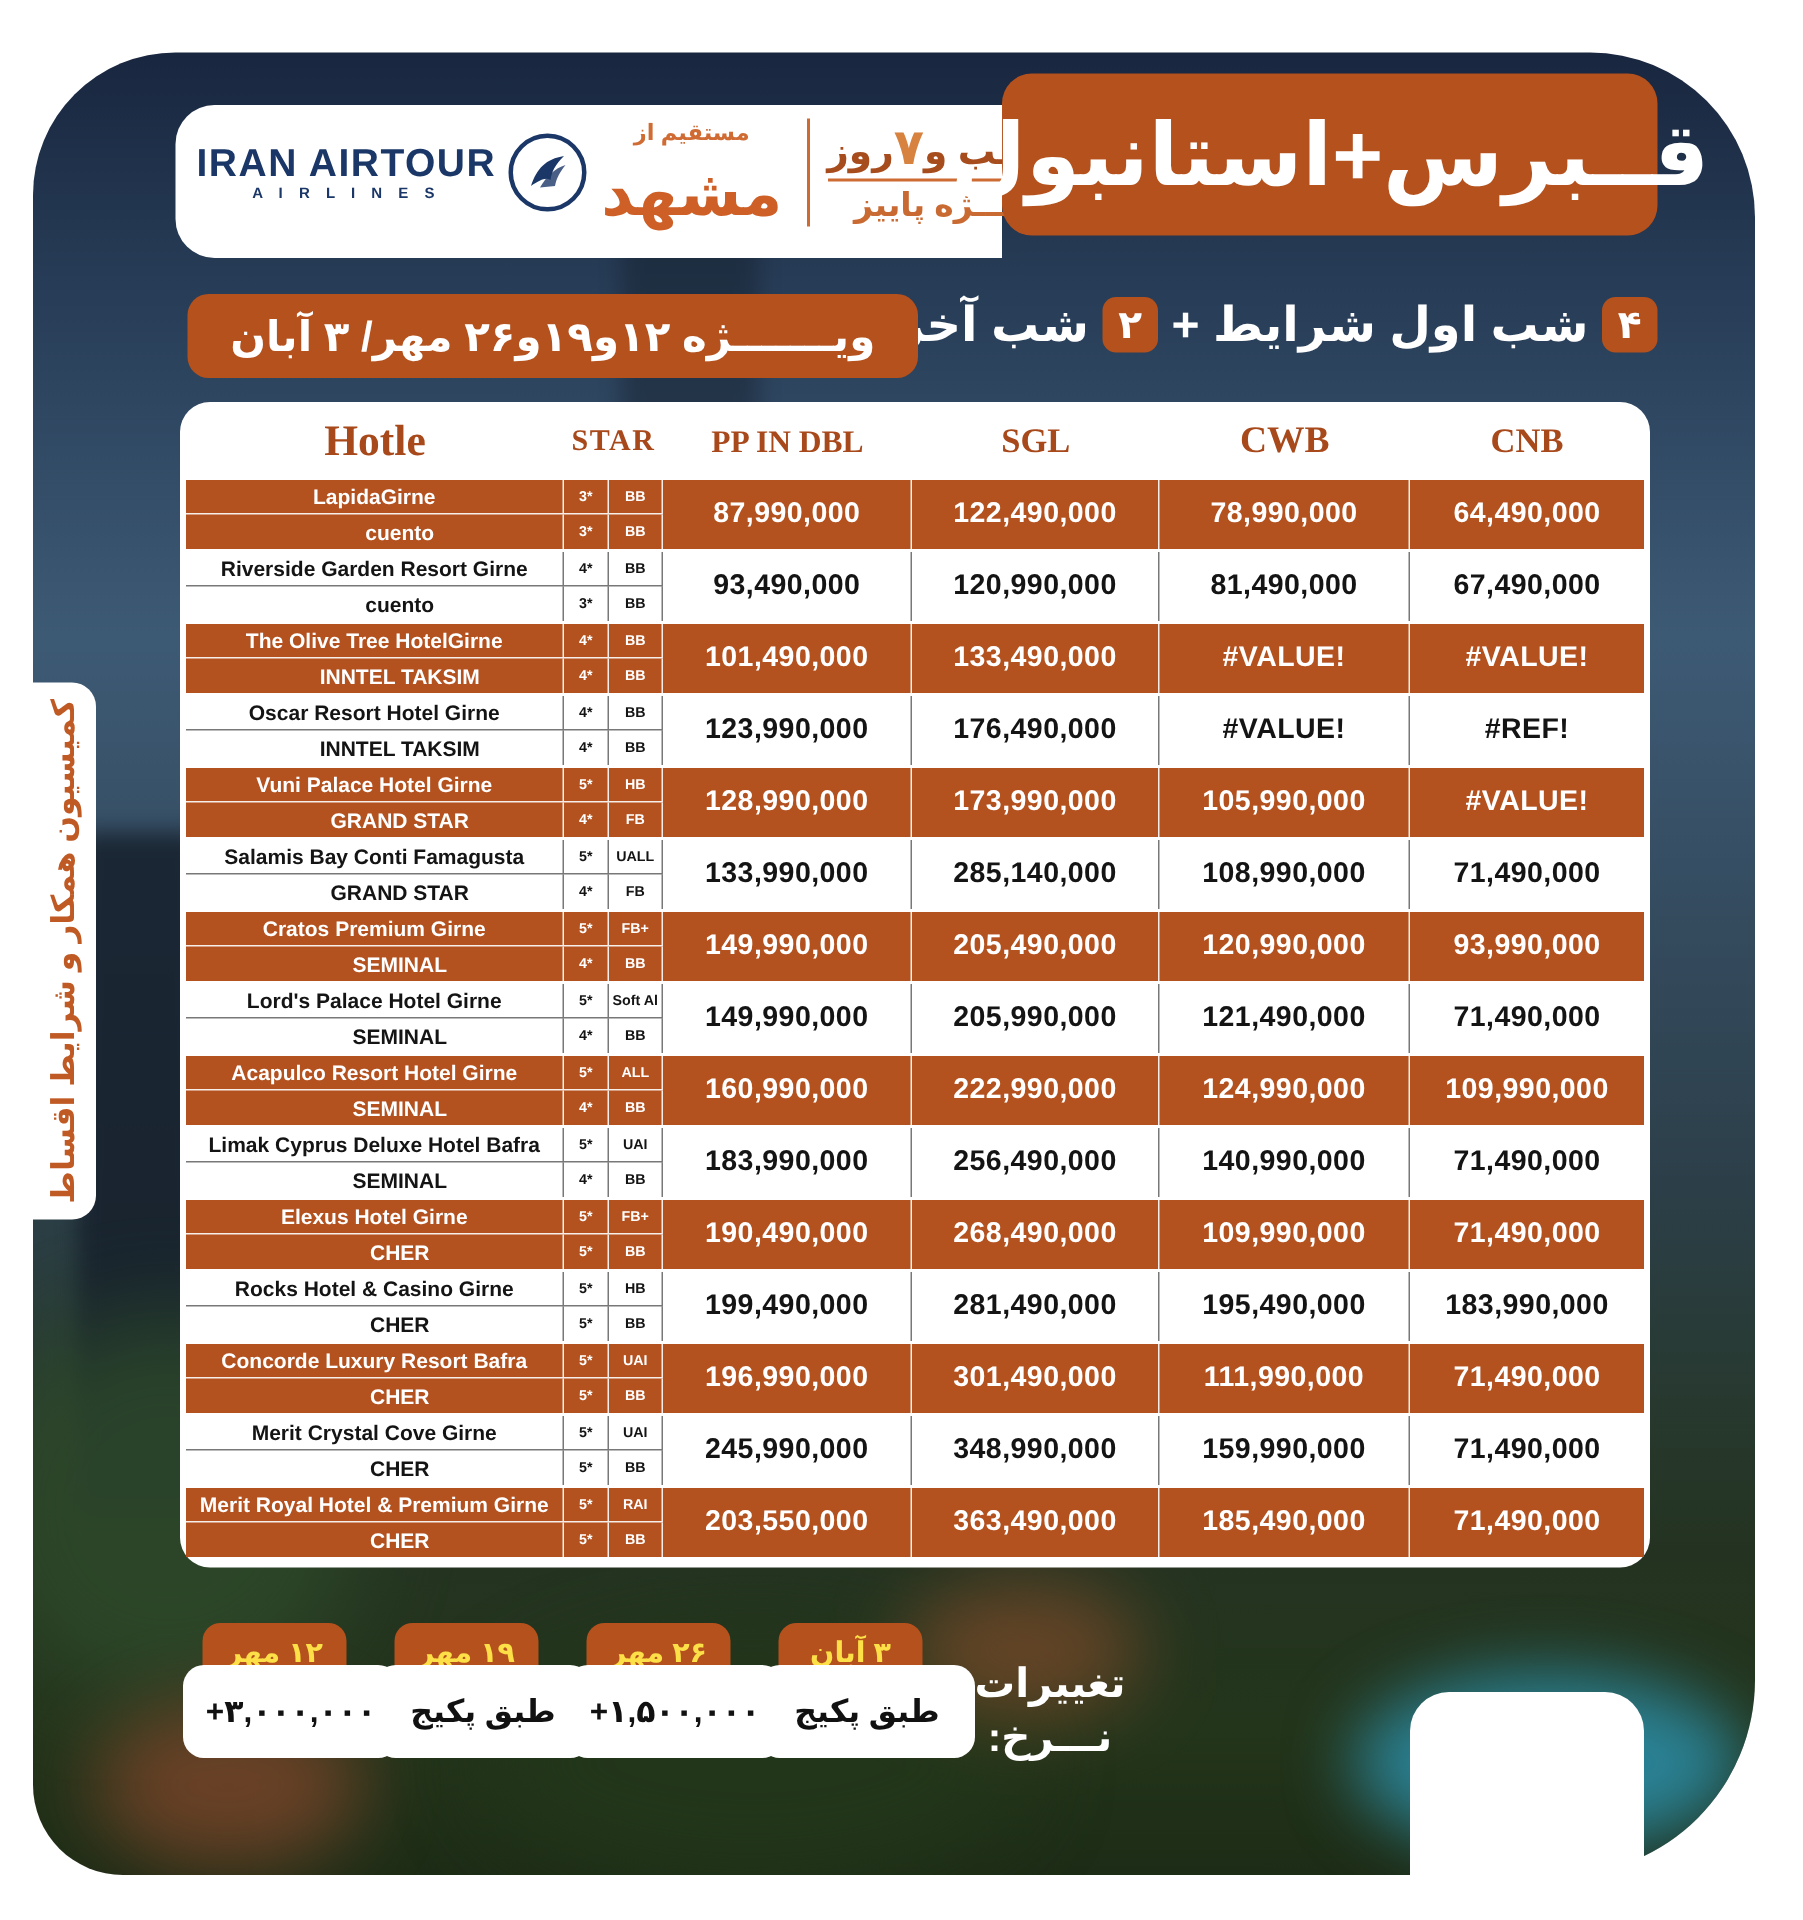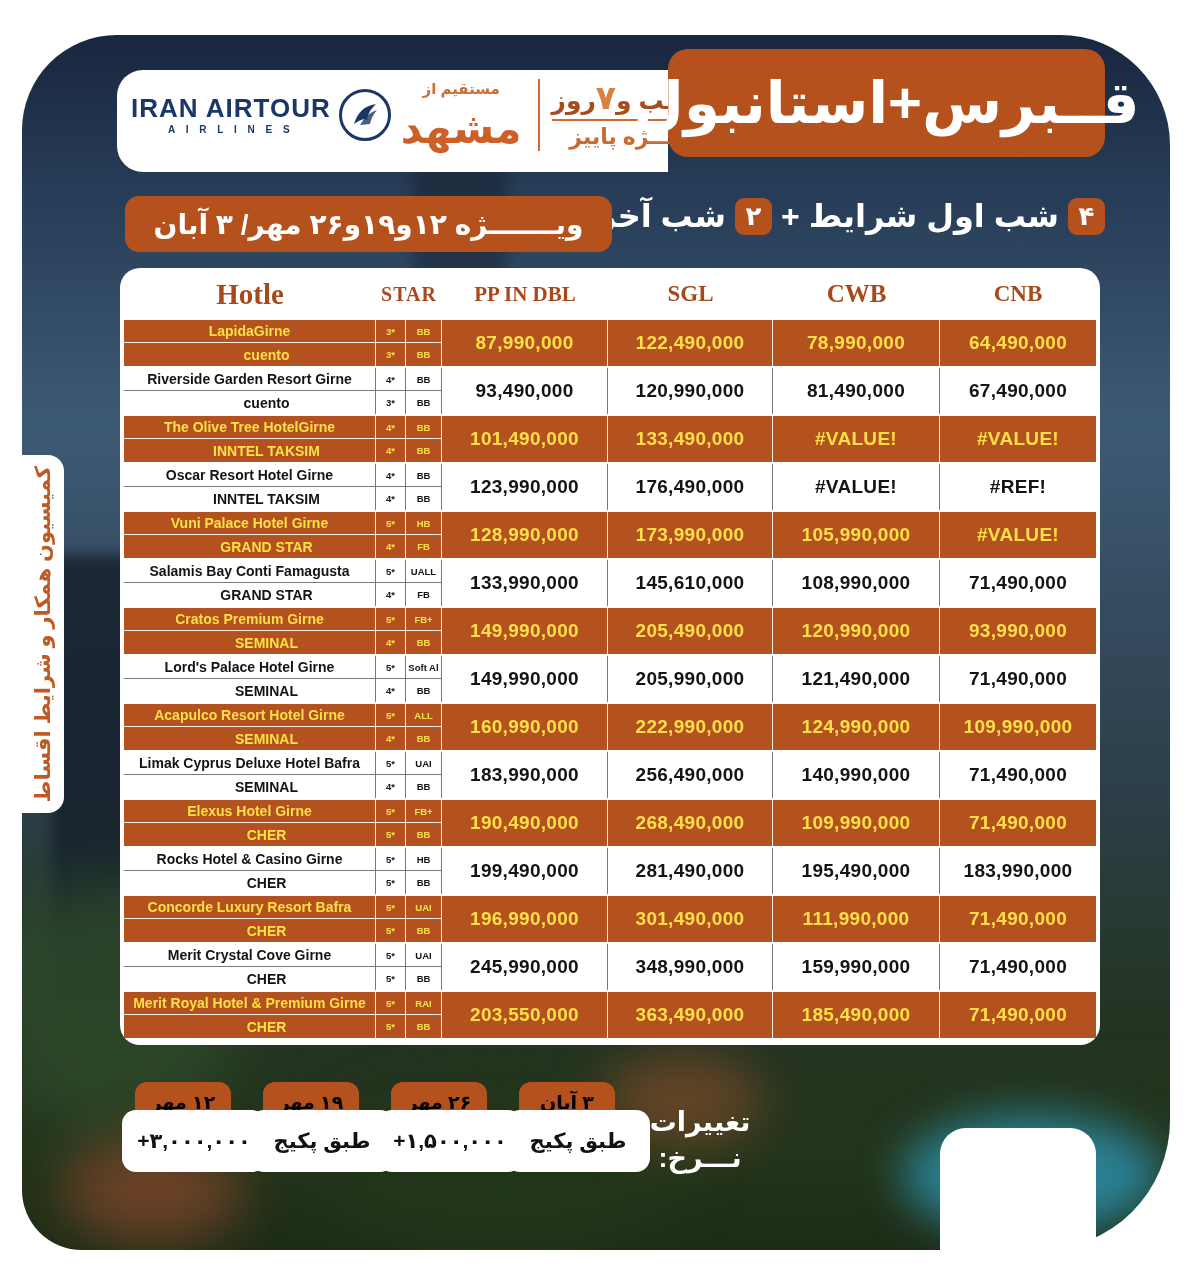--- a/index.html
+++ b/index.html
@@ -101,40 +101,40 @@
   .th-hotel{font-size:29px;}
   .th-star{font-size:20px;letter-spacing:1px;}
   .th-pp{font-size:21px;}
   .th-sgl,.th-cnb{font-size:23px;}
   .th-cwb{font-size:25px;}
   .group{
     display:grid;grid-template-columns:252px 30px 36px 166px 165px 167px 156px;
     grid-template-rows:23px 23px;margin-bottom:2px;
     background:#fff;color:#141414;
   }
-  .group.orange{background:#b3511f;color:#fde047;}
+  .group.orange{background:#b3511f;color:#ffffff;}
   .cell{display:flex;align-items:center;justify-content:center;overflow:hidden;box-sizing:border-box;}
   .hname{font-size:14px;font-weight:bold;white-space:nowrap;}
   .tiny{font-size:9.5px;font-weight:bold;white-space:nowrap;}
   .price{font-size:19px;font-weight:bold;letter-spacing:.3px;}
   .c-h1{grid-area:1/1;}.c-s1{grid-area:1/2;}.c-b1{grid-area:1/3;}
   .c-h2{grid-area:2/1;padding-left:34px;}.c-s2{grid-area:2/2;}.c-b2{grid-area:2/3;}
   .p1{grid-area:1/4/3/5;}.p2{grid-area:1/5/3/6;}.p3{grid-area:1/6/3/7;}.p4{grid-area:1/7/3/8;}
   .group:not(.orange) .cell{border-color:#787878;}
   .group.orange .cell{border-color:rgba(255,255,255,.9);}
   .c-h1,.c-s1,.c-b1{border-bottom:1px solid;}
   .c-h1,.c-s1,.c-b1,.c-h2,.c-s2,.c-b2,.p1,.p2,.p3{border-right:1px solid;}
 
   
   .fbox{position:absolute;width:122px;}
   .fbox .ftab{
     position:absolute;left:13px;top:0;width:96px;height:40px;
     background:#b4511d;border-radius:12px 12px 0 0;
     display:flex;align-items:center;justify-content:center;
-    color:#000000;font-size:19px;font-weight:900;direction:rtl;white-space:nowrap;
+    color:#fde047;font-size:19px;font-weight:900;direction:rtl;white-space:nowrap;
   }
   .fbox .fval{
     position:absolute;left:0;top:28px;width:144px;height:62px;
     background:#fff;border-radius:14px;
     display:flex;align-items:center;justify-content:center;
     color:#111;font-size:21px;font-weight:700;white-space:nowrap;
   }
   .fb0{left:122px;top:1082px;}
   .fb1{left:250px;top:1082px;}
   .fb2{left:378px;top:1082px;}
@@ -281,21 +281,21 @@
     </div>
 
     <div class="group">
       <div class="cell hname c-h1">Salamis Bay Conti Famagusta</div>
       <div class="cell tiny c-s1">5*</div>
       <div class="cell tiny c-b1">UALL</div>
       <div class="cell hname c-h2">GRAND STAR</div>
       <div class="cell tiny c-s2">4*</div>
       <div class="cell tiny c-b2">FB</div>
       <div class="cell price p1">133,990,000</div>
-      <div class="cell price p2">145,610,000</div>
+      <div class="cell price p2">285,140,000</div>
       <div class="cell price p3">108,990,000</div>
       <div class="cell price p4">71,490,000</div>
     </div>
 
     <div class="group orange">
       <div class="cell hname c-h1">Cratos Premium Girne</div>
       <div class="cell tiny c-s1">5*</div>
       <div class="cell tiny c-b1">FB+</div>
       <div class="cell hname c-h2">SEMINAL</div>
       <div class="cell tiny c-s2">4*</div>

